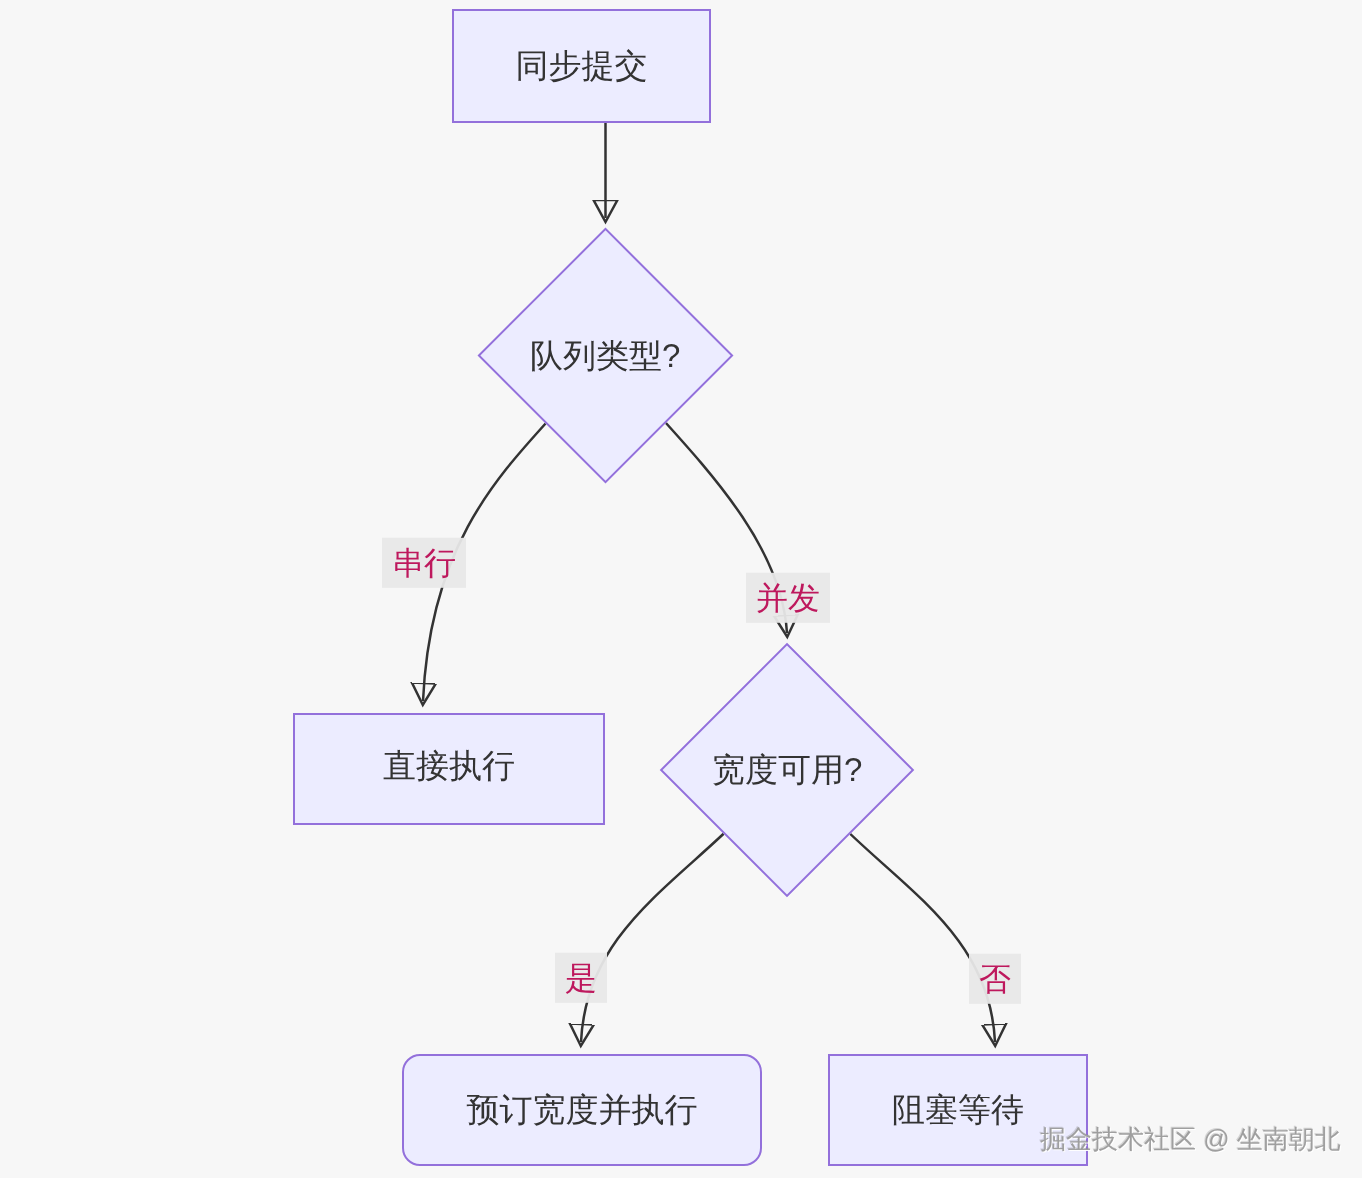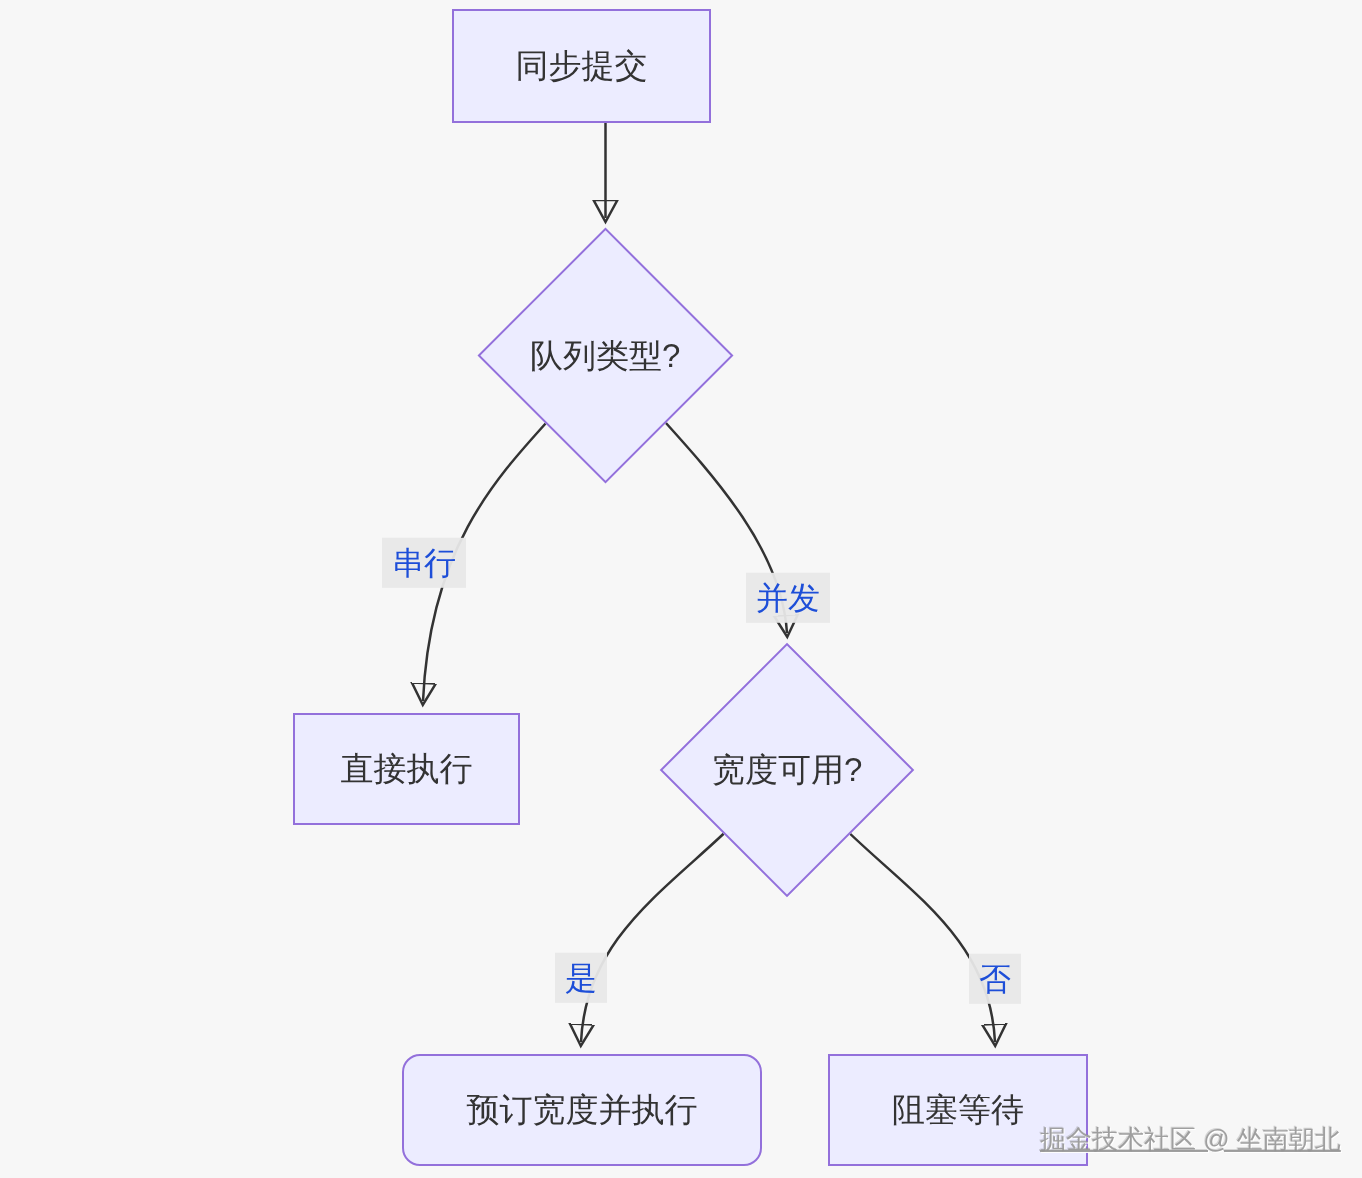--- a/index.html
+++ b/index.html
@@ -47,43 +47,42 @@
   .node.diamond .diamond-label {
     transform: rotate(-45deg);
     white-space: nowrap;
   }
 
   .edge-label {
     position: absolute;
     z-index: 3;
     transform: translate(-50%, -50%);
     background: rgba(232, 232, 232, 0.95);
-    color: #1d4ed8;
+    color: #be185d;
     font-size: 32px;
     line-height: 1.2;
     padding: 6px 10px;
     white-space: nowrap;
   }
 
   .watermark {
     position: absolute;
     z-index: 4;
     left: 1040px;
     top: 1122px;
     font-size: 26px;
     color: rgba(150, 150, 150, 0.9);
     text-shadow: 1px 1px 0 rgba(255,255,255,0.95), -1px -1px 0 rgba(110,110,110,0.25);
     white-space: nowrap;
-    text-decoration: underline;
   }
 
   
   #node-sync     { left: 452px; top: 9px;    width: 259px; height: 114px; }
   #node-queue    { left: 515px; top: 265px;  width: 181px; height: 181px; }
-  #node-direct   { left: 293px; top: 713px;  width: 227px; height: 112px; }
+  #node-direct   { left: 293px; top: 713px;  width: 312px; height: 112px; font-family: Liberation Mono, monospace; }
   #node-width    { left: 697px; top: 680px;  width: 180px; height: 180px; }
   #node-reserve  { left: 402px; top: 1054px; width: 360px; height: 112px; border-radius: 18px; }
   #node-block    { left: 828px; top: 1054px; width: 260px; height: 112px; }
 
   #label-serial     { left: 424px; top: 563px; }
   #label-concurrent { left: 788px; top: 564px; margin-top: 34px; }
   #label-yes        { left: 581px; top: 978px; }
   #label-no         { left: 995px; top: 979px; }
 </style>
 </head>

